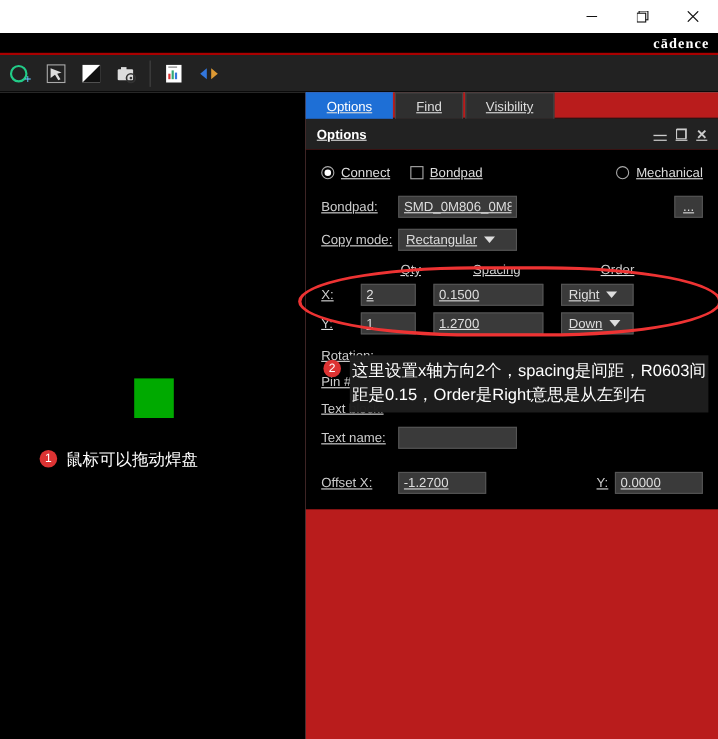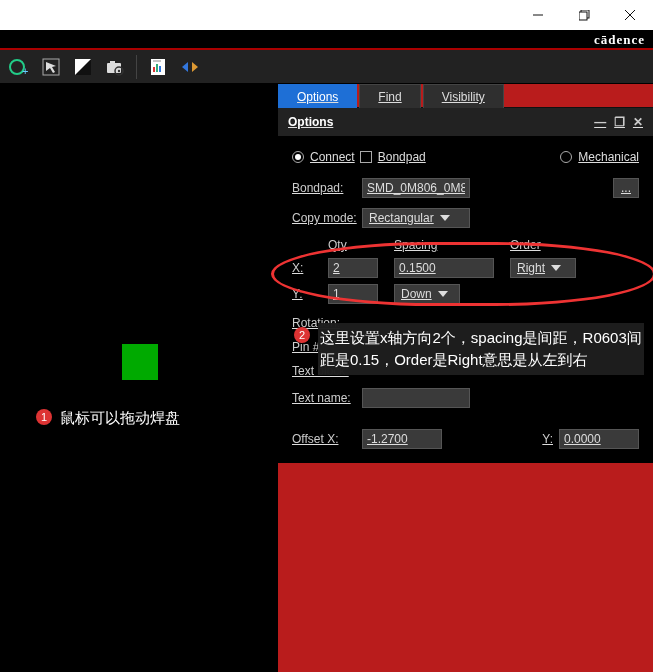--- a/index.html
+++ b/index.html
@@ -14,33 +14,33 @@
 .green-square { position: absolute; left: 122px; top: 260px; width: 36px; height: 36px; background: #0a0; }
 .panel-stack { position: absolute; top: 84px; left: 278px; right: 0; bottom: 0; background: #b91c1c; text-decoration: underline; }
 .tabs-row { height: 24px; display: flex; border-bottom: 1px solid #111; }
 .tab { padding: 0 18px; height: 24px; line-height: 24px; font-size: 12px; color: #ddd; background: #2f2f2f; border: 1px solid #444; border-bottom: none; margin-right: 2px; cursor: pointer; }
 .tab.active { background: #1e6fd6; color: #fff; border-color: #1e6fd6; }
 .panel-title { height: 28px; background: #222; display: flex; align-items: center; padding: 0 10px; font-weight: bold; color: #fff; }
 .panel-title .wctrls { margin-left: auto; display: flex; gap: 8px; color: #ccc; }
 .form-body { padding: 14px 14px 14px 14px; background: #000; position: relative; }
 .row { display: flex; align-items: center; margin-bottom: 10px; }
 .row:last-child { margin-bottom: 0; }
-.radio-row { gap: 5px; margin-bottom: 14px; text-align: right; }
+.radio-row { gap: 18px; margin-bottom: 14px; text-align: right; }
 .radio { display: flex; align-items: center; gap: 6px; color: #ddd; cursor: pointer; }
 .radio .dot { width: 12px; height: 12px; border: 1px solid #aaa; border-radius: 50%; display: flex; align-items: center; justify-content: center; }
 .radio.selected .dot::after { content: ""; width: 6px; height: 6px; background: #fff; border-radius: 50%; }
 .lbl { width: 70px; color: #ccc; }
 .text-in, .sel { background: #3a3a3a; border: 1px solid #555; color: #ddd; padding: 2px 4px; font-size: 12px; height: 20px; }
 .pad-in { width: 108px; }
 .btn-ellipsis { width: 26px; height: 20px; background: #3a3a3a; border: 1px solid #555; color: #ddd; display: flex; align-items: center; justify-content: center; cursor: pointer; }
 .sel { display: flex; align-items: center; justify-content: flex-start; padding: 0 4px 0 6px; cursor: pointer; }
 .sel .tri { width: 0; height: 0; border-left: 5px solid transparent; border-right: 5px solid transparent; border-top: 6px solid #ddd; margin-left: 6px; }
 .copy-sel { width: 108px; }
 .grid3 { display: grid; grid-template-columns: 26px 56px 106px 70px; gap: 6px 10px; align-items: center; margin-top: 4px; position: relative; }
-.hdr { color: #ccc; font-size: 12px; }
+.hdr { color: #ccc; font-size: 12px; margin-left: 36px; }
 .narrow-in { width: 50px; }
 .sp-in { width: 100px; }
 .ord-sel { width: 66px; }
 .annot1, .annot2 { position: absolute; display: flex; align-items: flex-start; gap: 8px; z-index: 20; }
 .marker { width: 16px; height: 16px; border-radius: 50%; background: #d33; color: #fff; font-size: 11px; display: flex; align-items: center; justify-content: center; flex-shrink: 0; }
 .annot1 { left: 36px; top: 409px; color: #fff; font-size: 15px; }
 .annot2 { left: 294px; top: 323px; width: 350px; }
 .annot2 .box { background: rgba(30,30,30,0.98); color: #fff; font-size: 15px; line-height: 22px; padding: 4px 2px; }
 .callout-circle { position: absolute; left: 271px; top: 242px; width: 385px; height: 64px; border: 3px solid #e33; border-radius: 50%/60%; pointer-events: none; z-index: 15; }
 .cut-label { color: #ccc; }
@@ -177,20 +177,21 @@
       <span class="cut-label">X:</span>
       <input class="text-in narrow-in" value="2" style="">
       <input class="text-in sp-in" value="0.1500" style="">
       <div class="sel ord-sel">
           <span>Right</span>
           <span class="tri"></span>
         </div>
 
       <span class="cut-label">Y:</span>
       <input class="text-in narrow-in" value="1" style="">
+      <input class="text-in sp-in" value="1.2700" style="">
       <div class="sel ord-sel">
           <span>Down</span>
           <span class="tri"></span>
         </div>
     </div>
 
     <div class="row" style="margin-top:12px">
         <span class="lbl">Rotation:</span>
       </div>
     <div class="row">

